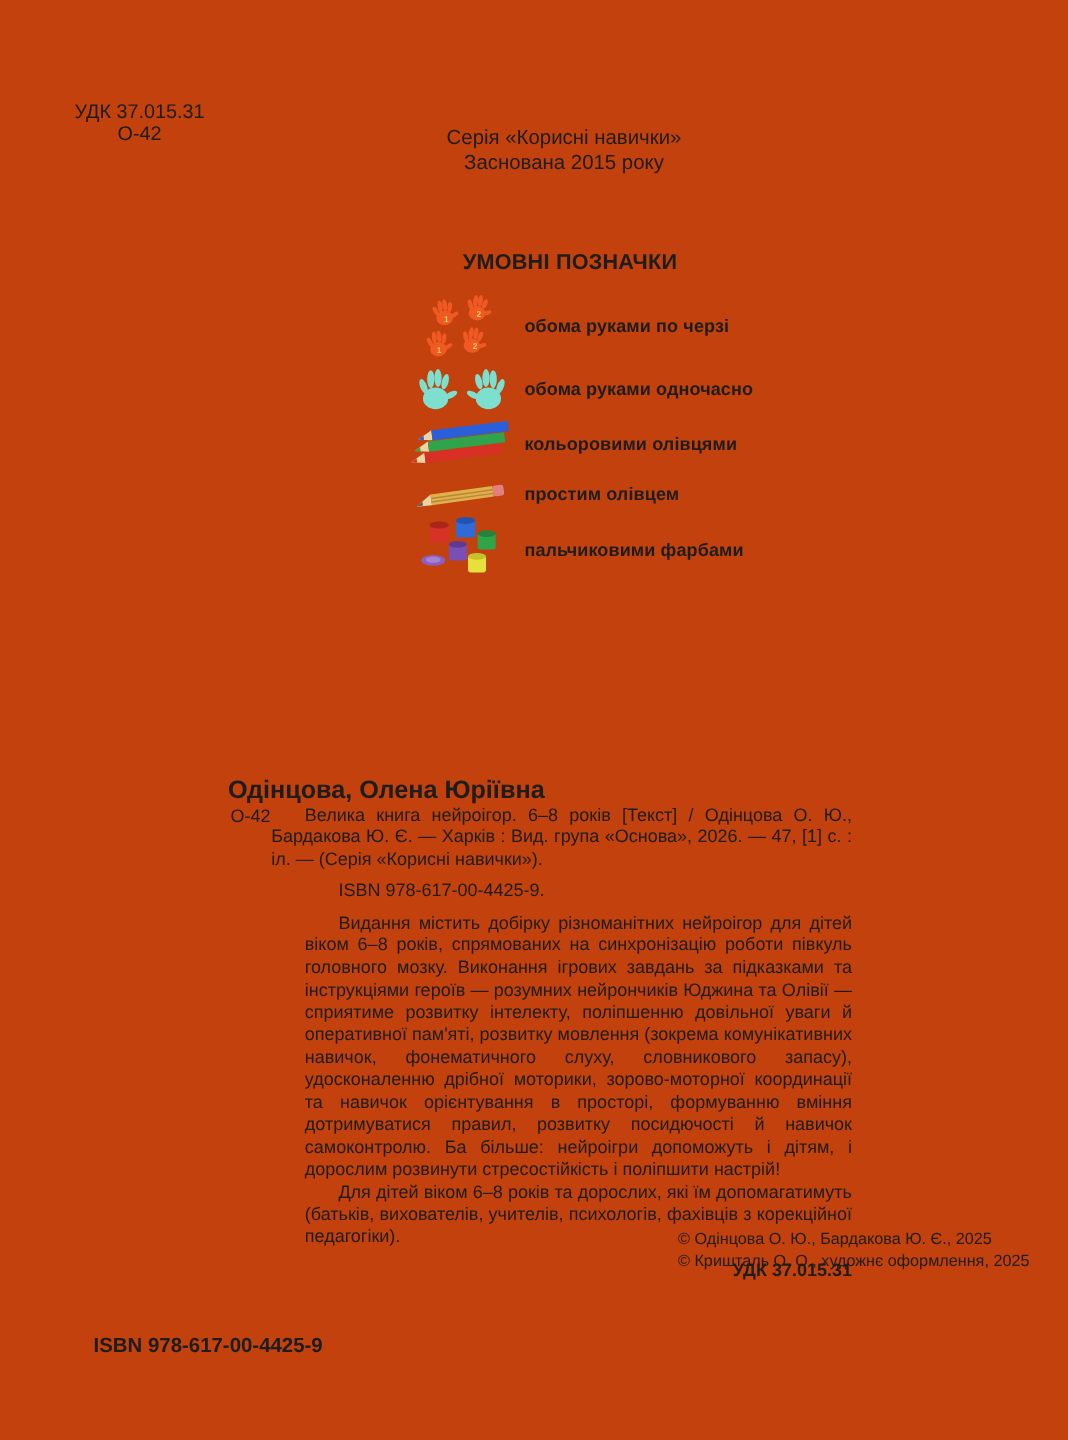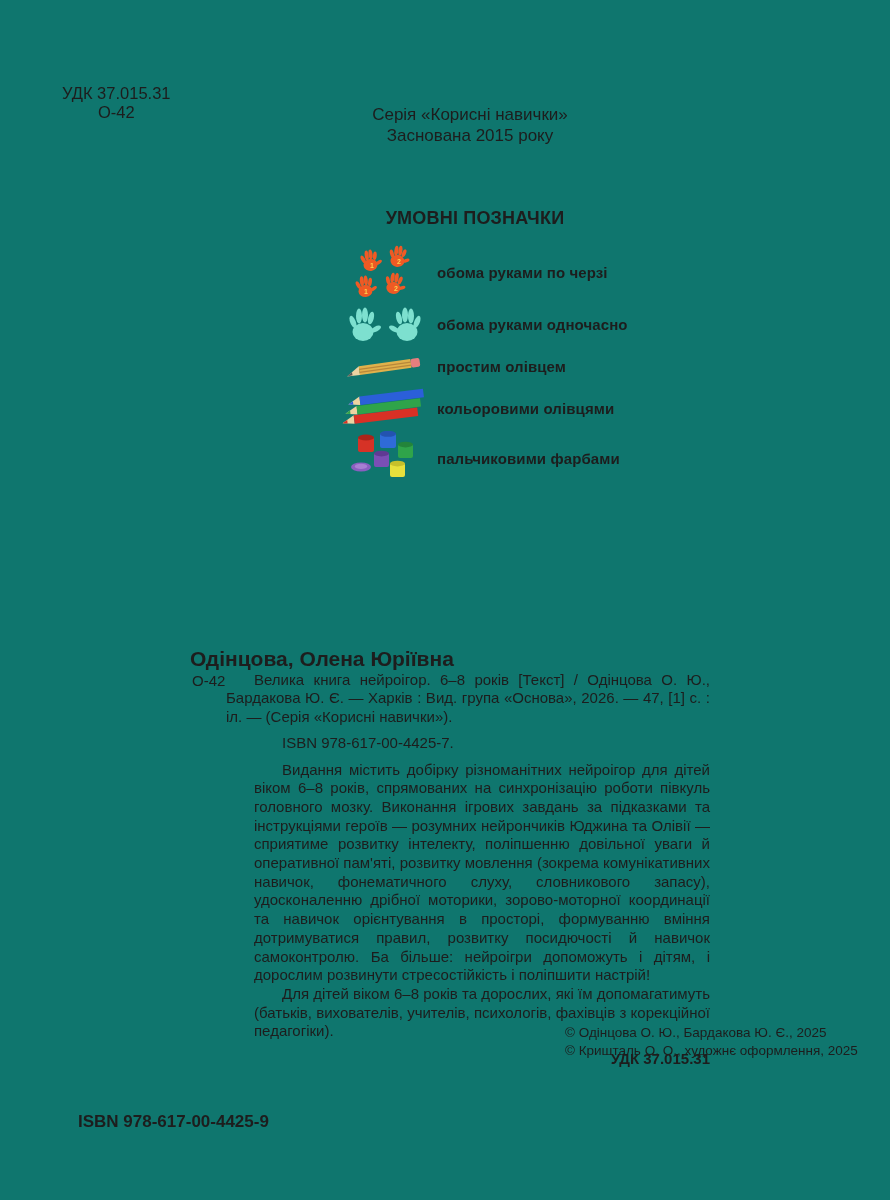--- a/index.html
+++ b/index.html
@@ -1,18 +1,18 @@
 <!DOCTYPE html>
 <html><head>
 <meta charset="utf-8">
 <style>
   * { margin:0; padding:0; box-sizing:border-box; }
   html,body { background:#ffffff; }
   body { font-family:"Liberation Sans", sans-serif; color:#1d1d1d; }
-  .page { position:relative; width:890px; height:1200px; background:#0f766e; overflow:hidden; }
+  .page { position:relative; width:890px; height:1200px; background:#c2410c; overflow:hidden; }
 
   
   .codes-top { position:absolute; left:62px; top:84px; font-size:16.5px; line-height:19px; text-align:center; }
 
   
   .series { position:absolute; left:330px; top:104px; width:280px; text-align:center; font-size:17px; line-height:21px; }
 
   
   .legend { position:absolute; left:255px; top:208px; width:440px; }
   .legend-title { text-align:center; font-weight:bold; font-size:18px; letter-spacing:0.2px; }
@@ -101,36 +101,20 @@
                 <ellipse cx="30" cy="26" rx="2.6" ry="5.5" transform="rotate(62 30 26)"></ellipse>
               </g>
             </defs>
             <use href="#handT"></use>
             <use href="#handT" transform="translate(78,0) scale(-1,1)"></use>
           </svg>
         </span>
         <span class="legend-label">обома руками одночасно</span>
       </div>
 
-      <div class="legend-row row-3">
-        <span class="icon-cell">
-          <svg width="86" height="30" viewBox="0 0 86 30">
-            <g transform="rotate(-8 43 15)">
-              <polygon points="4,20 17,11.5 17,20.5" fill="#ecd3a2"></polygon>
-              <polygon points="4,20 9.5,16.4 9.5,19.6" fill="#5a5a5a"></polygon>
-              <rect x="17" y="11.5" width="52" height="9" fill="#e0b14b"></rect>
-              <rect x="17" y="14.2" width="52" height="1.2" fill="#b8873a"></rect>
-              <rect x="17" y="17.2" width="52" height="1.2" fill="#b8873a"></rect>
-              <rect x="69" y="11.5" width="9" height="9" rx="2" fill="#e57e7e"></rect>
-            </g>
-          </svg>
-        </span>
-        <span class="legend-label">простим олівцем</span>
-      </div>
-
       <div class="legend-row row-4">
         <span class="icon-cell">
           <svg width="92" height="42" viewBox="0 0 92 42">
             <g transform="rotate(-7 46 21)">
               <g transform="translate(10,4)">
                 <polygon points="0,9 12,2.5 12,11" fill="#ecd3a2"></polygon>
                 <polygon points="0,9 5,6.3 5,9.8" fill="#2b5fd9"></polygon>
                 <rect x="12" y="2.5" width="64" height="8.5" fill="#2b5fd9"></rect>
               </g>
               <g transform="translate(6,13)">
@@ -140,20 +124,36 @@
               </g>
               <g transform="translate(2,22)">
                 <polygon points="0,9 12,2.5 12,11" fill="#ecd3a2"></polygon>
                 <polygon points="0,9 5,6.3 5,9.8" fill="#d93025"></polygon>
                 <rect x="12" y="2.5" width="64" height="8.5" fill="#d93025"></rect>
               </g>
             </g>
           </svg>
         </span>
         <span class="legend-label">кольоровими олівцями</span>
+      </div>
+
+      <div class="legend-row row-3">
+        <span class="icon-cell">
+          <svg width="86" height="30" viewBox="0 0 86 30">
+            <g transform="rotate(-8 43 15)">
+              <polygon points="4,20 17,11.5 17,20.5" fill="#ecd3a2"></polygon>
+              <polygon points="4,20 9.5,16.4 9.5,19.6" fill="#5a5a5a"></polygon>
+              <rect x="17" y="11.5" width="52" height="9" fill="#e0b14b"></rect>
+              <rect x="17" y="14.2" width="52" height="1.2" fill="#b8873a"></rect>
+              <rect x="17" y="17.2" width="52" height="1.2" fill="#b8873a"></rect>
+              <rect x="69" y="11.5" width="9" height="9" rx="2" fill="#e57e7e"></rect>
+            </g>
+          </svg>
+        </span>
+        <span class="legend-label">простим олівцем</span>
       </div>
 
       <div class="legend-row row-5">
         <span class="icon-cell">
           <svg width="74" height="54" viewBox="0 0 74 54">
             <g>
               <rect x="10" y="6" width="16" height="15" rx="2" fill="#d63226"></rect>
               <ellipse cx="18" cy="6.5" rx="8" ry="3" fill="#aa241a"></ellipse>
               <rect x="32" y="2" width="16" height="15" rx="2" fill="#2f6bd8"></rect>
               <ellipse cx="40" cy="2.8" rx="8" ry="3" fill="#2353b0"></ellipse>
@@ -174,21 +174,21 @@
 
     </div>
   </div>
 
   <div class="card">
     <div class="card-author">Одінцова, Олена Юріївна</div>
     <div class="bib">
       <span class="bib-code">О-42</span>
       <p class="bib-text">Велика книга нейроігор. 6–8 років [Текст] / Одінцова О. Ю., Бардакова Ю. Є. — Харків : Вид. група «Основа», 2026. — 47, [1] с. : іл. — (Серія «Корисні навички»).</p>
     </div>
-    <div class="card-isbn">ISBN 978-617-00-4425-7.</div>
+    <div class="card-isbn">ISBN 978-617-00-4425-9.</div>
     <p class="annot">Видання містить добірку різноманітних нейроігор для дітей віком 6–8 років, спрямованих на синхронізацію роботи півкуль головного мозку. Виконання ігрових завдань за підказками та інструкціями героїв — розумних нейрончиків Юджина та Олівії — сприятиме розвитку інтелекту, поліпшенню довільної уваги й оперативної пам'яті, розвитку мовлення (зокрема комунікативних навичок, фонематичного слуху, словникового запасу), удосконаленню дрібної моторики, зорово-моторної координації та навичок орієнтування в просторі, формуванню вміння дотримуватися правил, розвитку посидючості й навичок самоконтролю. Ба більше: нейроігри допоможуть і дітям, і дорослим розвинути стресостійкість і поліпшити настрій!</p>
     <p class="annot">Для дітей віком 6–8 років та дорослих, які їм допомагатимуть (батьків, вихователів, учителів, психологів, фахівців з корекційної педагогіки).</p>
     <div class="card-udk">УДК 37.015.31</div>
   </div>
 
   <div class="footer-isbn">ISBN 978-617-00-4425-9</div>
   <div class="copyrights">
     <div>©  Одінцова О. Ю., Бардакова Ю. Є., 2025</div>
     <div>©  Кришталь О. О., художнє оформлення, 2025</div>
   </div>

